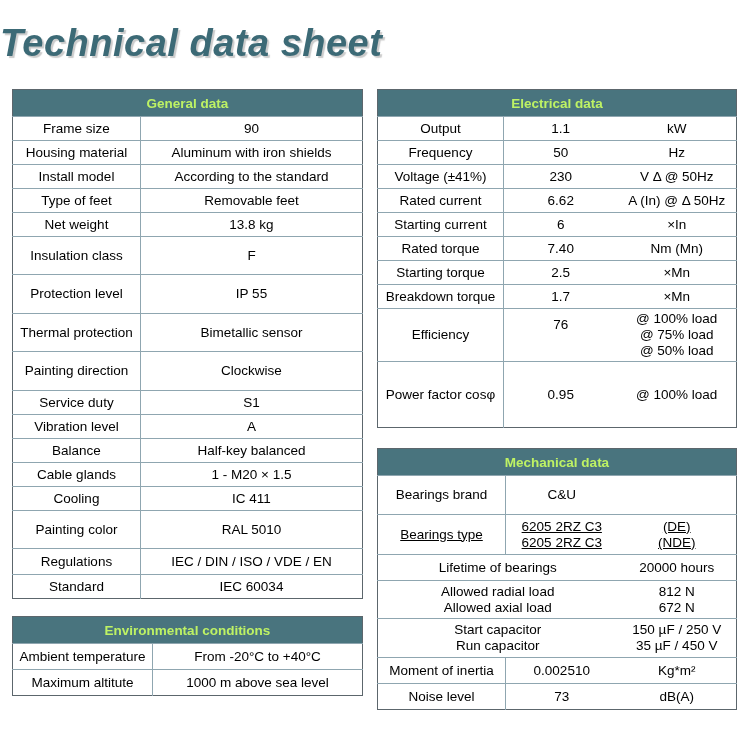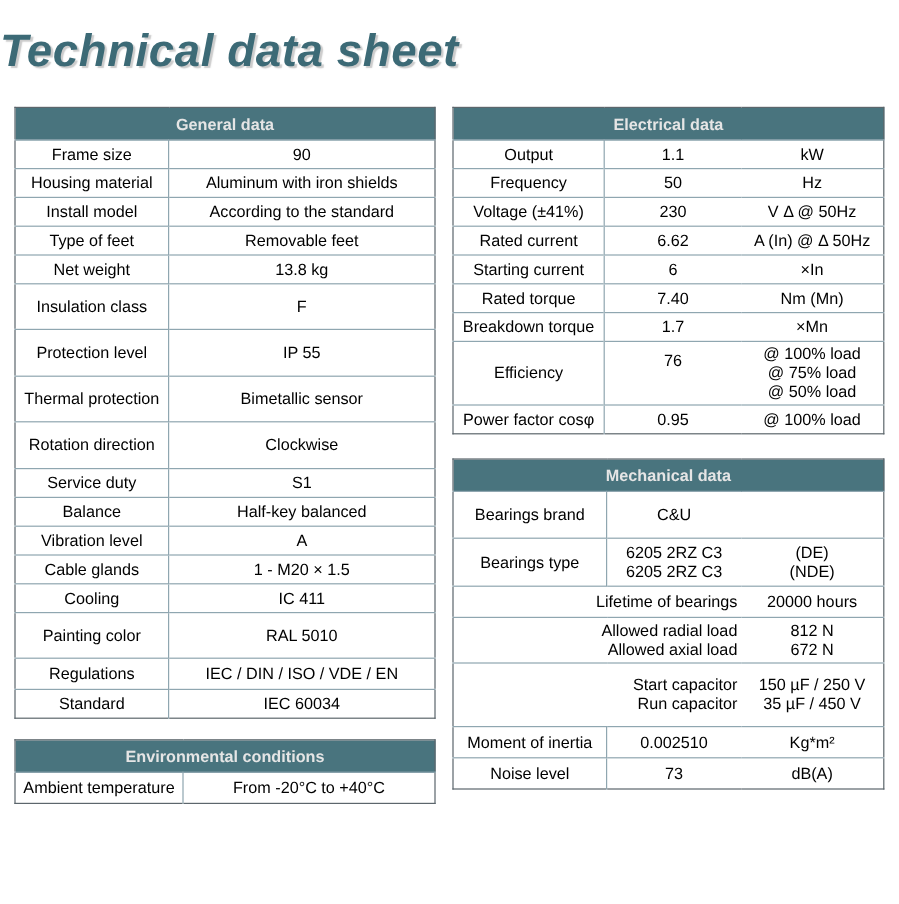--- a/index.html
+++ b/index.html
@@ -31,59 +31,59 @@
 
   table.sheet{
     border-collapse:collapse;
     width:100%;
     table-layout:fixed;
     border:1px solid #5c666c;
     font-size:13.5px;
   }
   table.sheet th{
     background:#49747e;
-    color:#e5e5e5;
+    color:#bef264;
     font-weight:bold;
     font-size:13.5px;
     height:26px;
     text-align:center;
     padding:0;
   }
   table.sheet td{
     border-top:1px solid #8fa6b0;
     text-align:center;
     vertical-align:middle;
     padding:2px 3px;
     line-height:16px;
   }
   table.sheet td.label{border-right:1px solid #8fa6b0;}
-  table.sheet td.merged{border-right:none;text-align:right;}
+  table.sheet td.merged{border-right:none;}
   table.sheet td.value.top{vertical-align:top;padding-top:8px;}
 
   
   #general-table tbody tr{height:24px;}
   #environmental-table tbody tr{height:26px;}
   #electrical-table tbody tr{height:24px;}
   #mechanical-table tbody tr{height:26px;}
 
   
   #general-table tbody tr:nth-child(6){height:38px;margin-left:48px;}
   #general-table tbody tr:nth-child(7){height:39px;}
   #general-table tbody tr:nth-child(8){height:38px;}
   #general-table tbody tr:nth-child(9){height:39px;}
   #general-table tbody tr:nth-child(15){height:38px;}
   #general-table tbody tr:nth-child(16){height:26px;}
 
   #electrical-table tbody tr:nth-child(10){height:66px;}
   #electrical-table tbody tr:nth-child(11){height:27px;}
 
   #mechanical-table tbody tr:nth-child(1){height:39px;}
-  #mechanical-table tbody tr:nth-child(2){height:40px;}
+  #mechanical-table tbody tr:nth-child(2){height:40px;text-decoration:underline;}
   #mechanical-table tbody tr:nth-child(4){height:38px;}
-  #mechanical-table tbody tr:nth-child(5){height:53px;}
+  #mechanical-table tbody tr:nth-child(5){height:39px;}
 
   .tbl-gap-left{margin-top:17px;}
   .tbl-gap-right{margin-top:20px;}
 </style>
 </head>
 <body>
 
 <h1 class="page-title">Technical data sheet</h1>
 
 <div class="columns">
@@ -159,48 +159,48 @@
           <tr>
             <td class="label">
               <div>Thermal protection</div>
             </td>
             <td class="value">
               <div>Bimetallic sensor</div>
             </td>
           </tr>
           <tr>
             <td class="label">
-              <div>Rotation direction</div>
+              <div>Painting direction</div>
             </td>
             <td class="value">
               <div>Clockwise</div>
             </td>
           </tr>
           <tr>
             <td class="label">
               <div>Service duty</div>
             </td>
             <td class="value">
               <div>S1</div>
             </td>
           </tr>
           <tr>
             <td class="label">
+              <div>Vibration level</div>
+            </td>
+            <td class="value">
+              <div>A</div>
+            </td>
+          </tr>
+          <tr>
+            <td class="label">
               <div>Balance</div>
             </td>
             <td class="value">
               <div>Half-key balanced</div>
-            </td>
-          </tr>
-          <tr>
-            <td class="label">
-              <div>Vibration level</div>
-            </td>
-            <td class="value">
-              <div>A</div>
             </td>
           </tr>
           <tr>
             <td class="label">
               <div>Cable glands</div>
             </td>
             <td class="value">
               <div>1 - M20 × 1.5</div>
             </td>
           </tr>
@@ -249,20 +249,28 @@
           <th colspan="2">Environmental conditions</th>
         </tr>
       </thead>
       <tbody>
           <tr>
             <td class="label">
               <div>Ambient temperature</div>
             </td>
             <td class="value">
               <div>From -20°C to +40°C</div>
+            </td>
+          </tr>
+          <tr>
+            <td class="label">
+              <div>Maximum altitute</div>
+            </td>
+            <td class="value">
+              <div>1000 m above sea level</div>
             </td>
           </tr>
         </tbody>
     </table>
   </div>
 
   <div class="col-right">
     <table class="sheet" id="electrical-table">
       <colgroup>
           <col style="width:126px">
@@ -336,20 +344,31 @@
             </td>
             <td class="value">
               <div>7.40</div>
             </td>
             <td class="unit">
               <div>Nm (Mn)</div>
             </td>
           </tr>
           <tr>
             <td class="label">
+              <div>Starting torque</div>
+            </td>
+            <td class="value">
+              <div>2.5</div>
+            </td>
+            <td class="unit">
+              <div>×Mn</div>
+            </td>
+          </tr>
+          <tr>
+            <td class="label">
               <div>Breakdown torque</div>
             </td>
             <td class="value">
               <div>1.7</div>
             </td>
             <td class="unit">
               <div>×Mn</div>
             </td>
           </tr>
           <tr>

